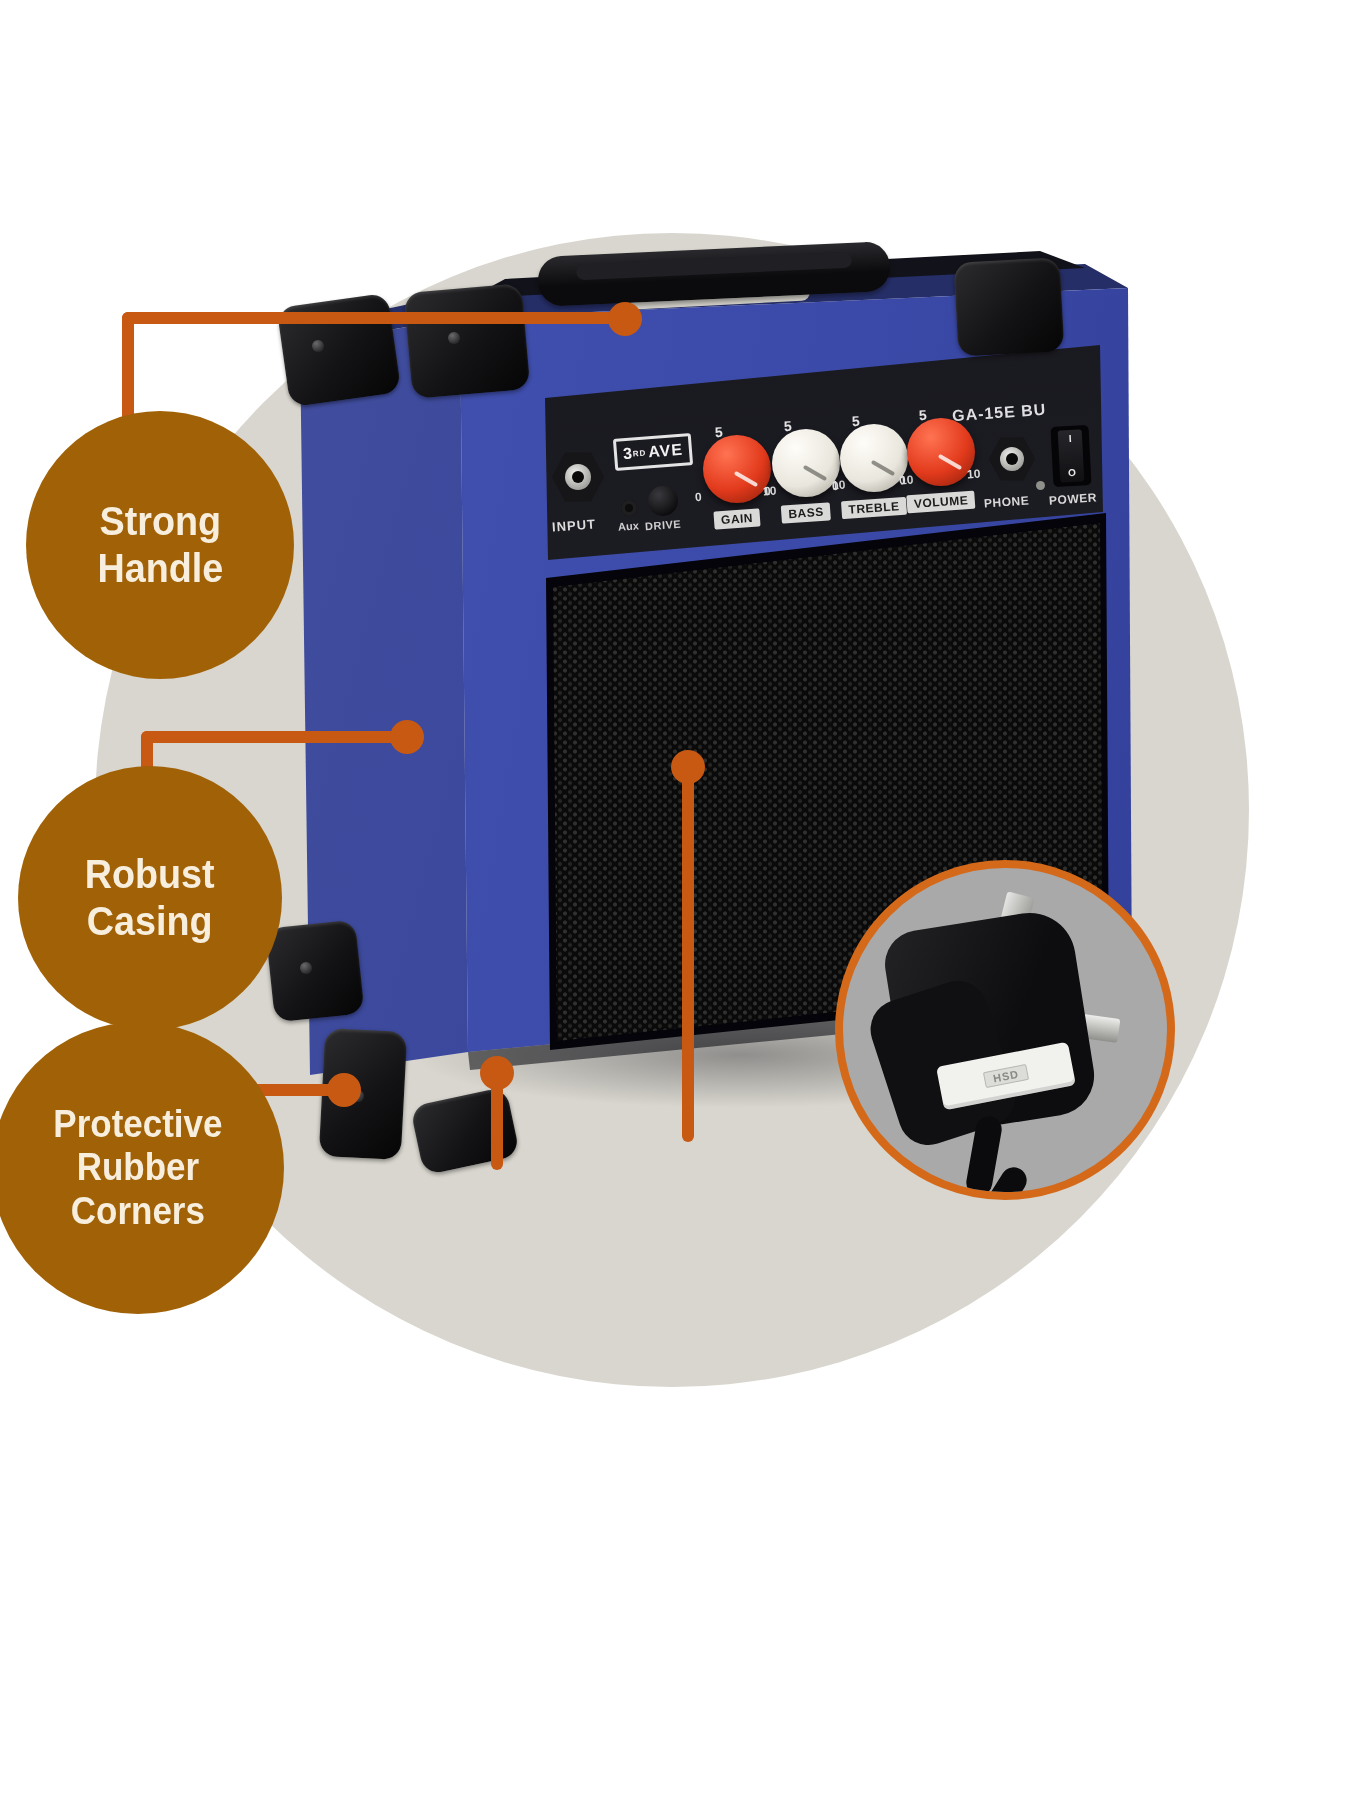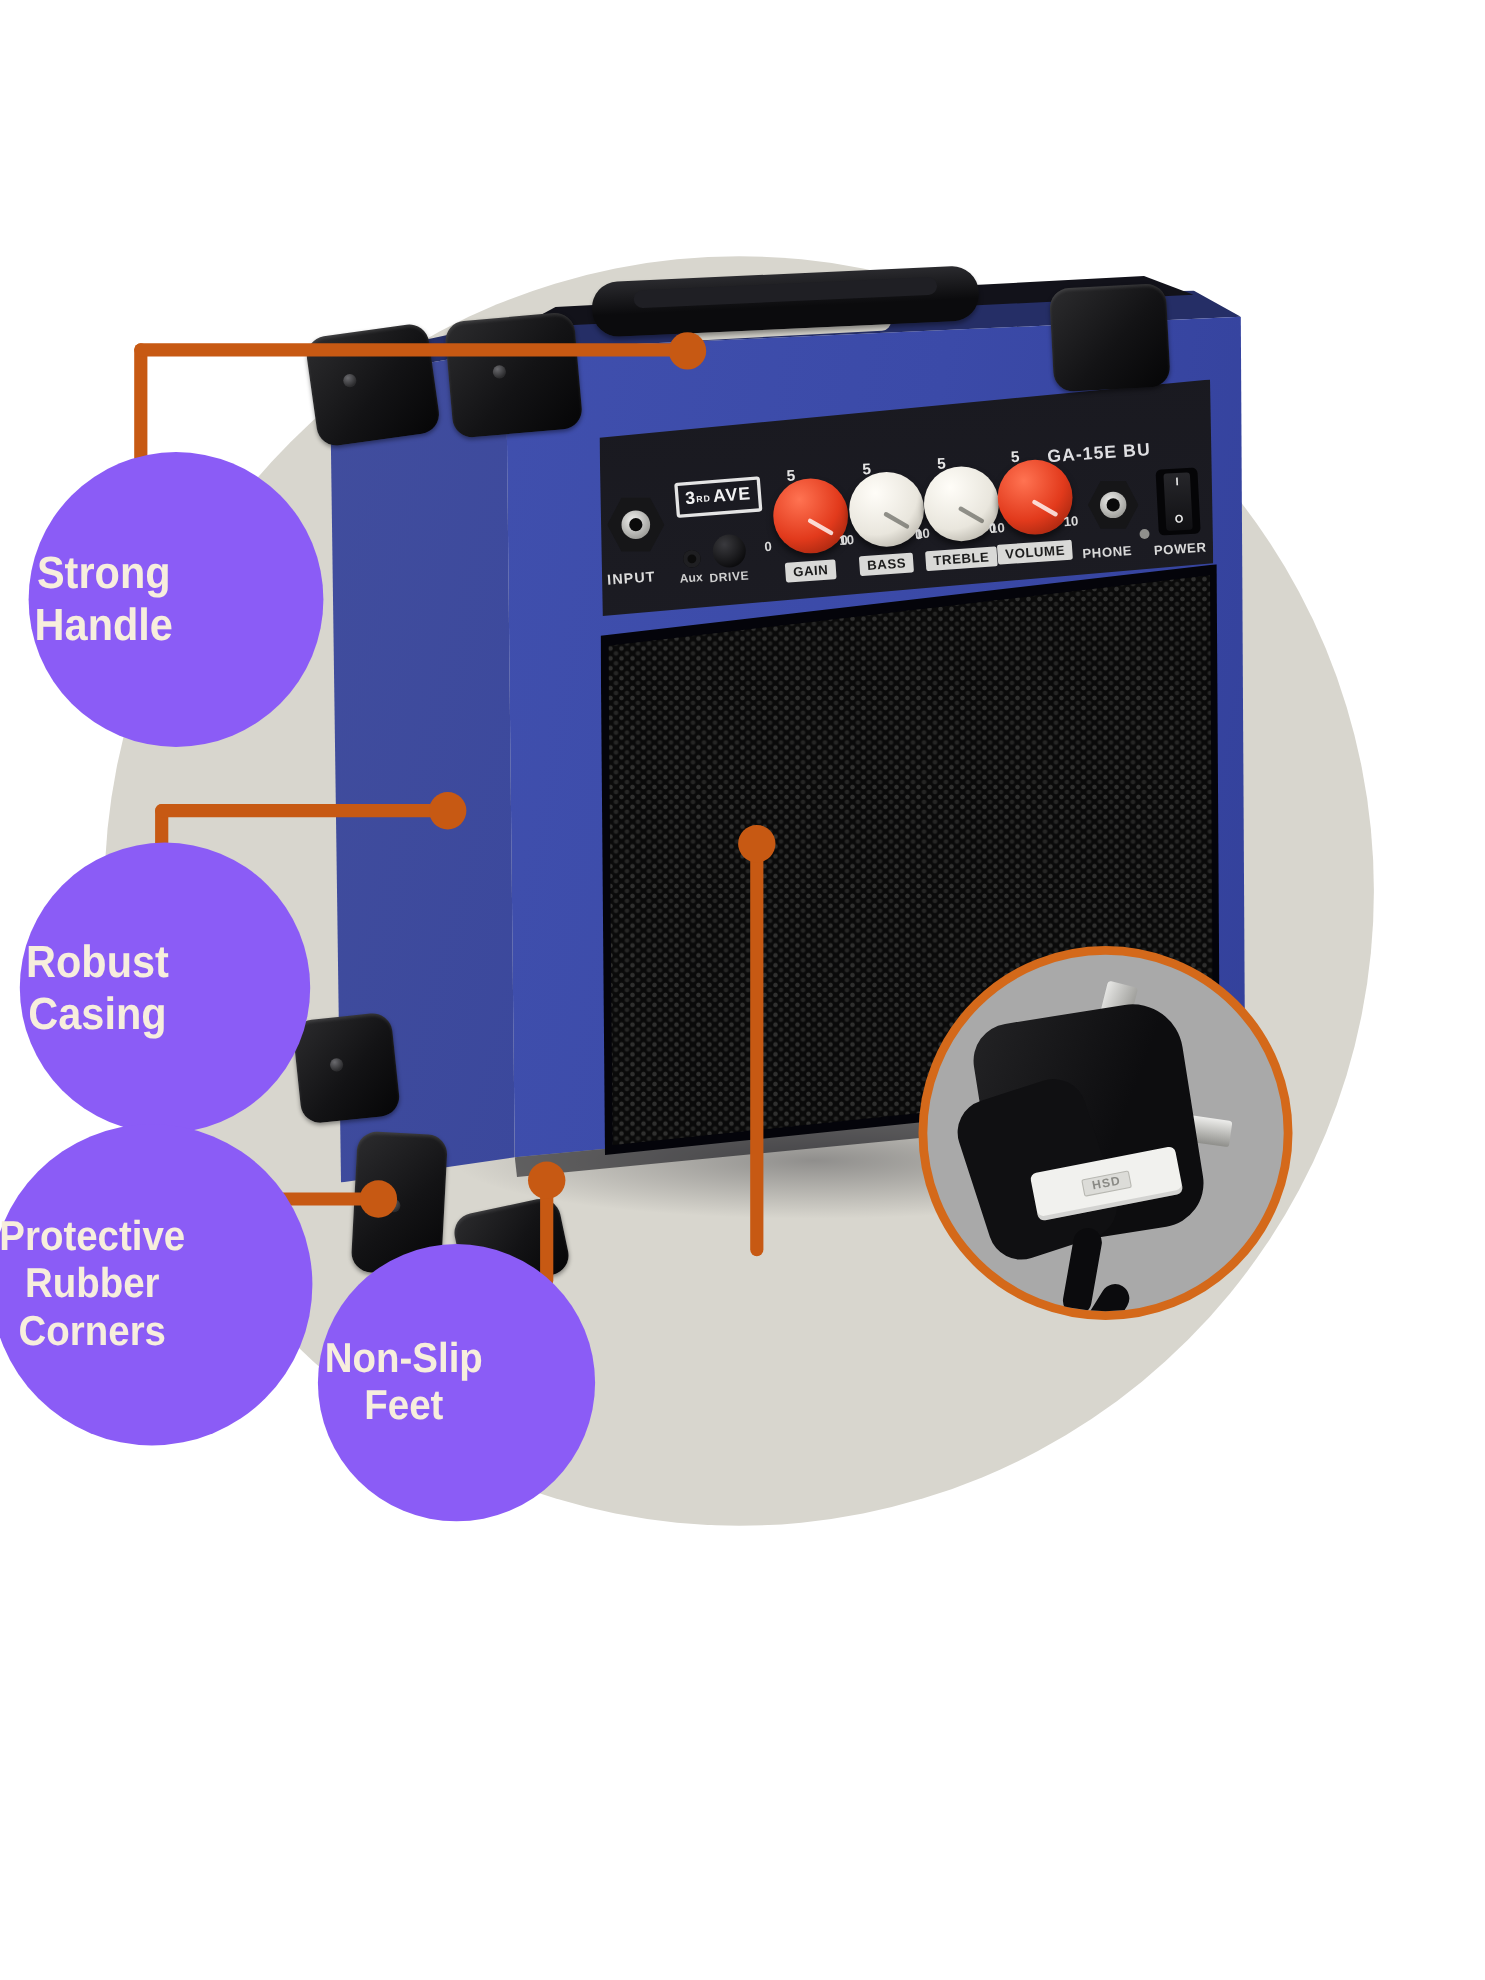--- a/index.html
+++ b/index.html
@@ -116,21 +116,21 @@
   .l2v{left:141px;top:731px;width:12px;height:50px;}
   .l2h{left:141px;top:731px;width:256px;height:12px;}
   .d2{left:390px;top:720px;}
   .l3h{left:225px;top:1084px;width:112px;height:12px;}
   .d3{left:327px;top:1073px;}
   .l4v{left:491px;top:1072px;width:12px;height:98px;}
   .d4{left:480px;top:1056px;}
   .l5v{left:682px;top:770px;width:12px;height:372px;}
   .d5{left:671px;top:750px;}
   
-  .callout{border-radius:50%;background:#8b5cf6;display:flex;align-items:center;text-align:center;}
+  .callout{border-radius:50%;background:#a16207;display:flex;align-items:center;justify-content:center;text-align:center;}
   .callout .txt{color:#f7eedd;font-weight:bold;line-height:1.14;transform:scaleX(.92);letter-spacing:0;}
   .co1{left:26px;top:411px;width:268px;height:268px;} .co1 .txt{font-size:41px;}
   .co2{left:18px;top:766px;width:264px;height:264px;} .co2 .txt{font-size:41px;}
   .co3{left:-8px;top:1022px;width:292px;height:292px;} .co3 .txt{font-size:38px;}
   .co4{left:289px;top:1131px;width:252px;height:252px;} .co4 .txt{font-size:38px;}
   .co5{left:587px;top:1132px;width:252px;height:252px;} .co5 .txt{font-size:38px;}
   .co6{left:957px;top:1131px;width:252px;height:252px;} .co6 .txt{font-size:38px;}
 </style>
 </head>
 <body>
@@ -268,20 +268,14 @@
       <div>Casing</div>
     </div>
   </div>
   <div class="abs callout co3">
     <div class="txt">
       <div>Protective</div>
       <div>Rubber</div>
       <div>Corners</div>
     </div>
   </div>
-  <div class="abs callout co4">
-    <div class="txt">
-      <div>Non-Slip</div>
-      <div>Feet</div>
-    </div>
-  </div>
 
 </div>
 
 </body></html>

